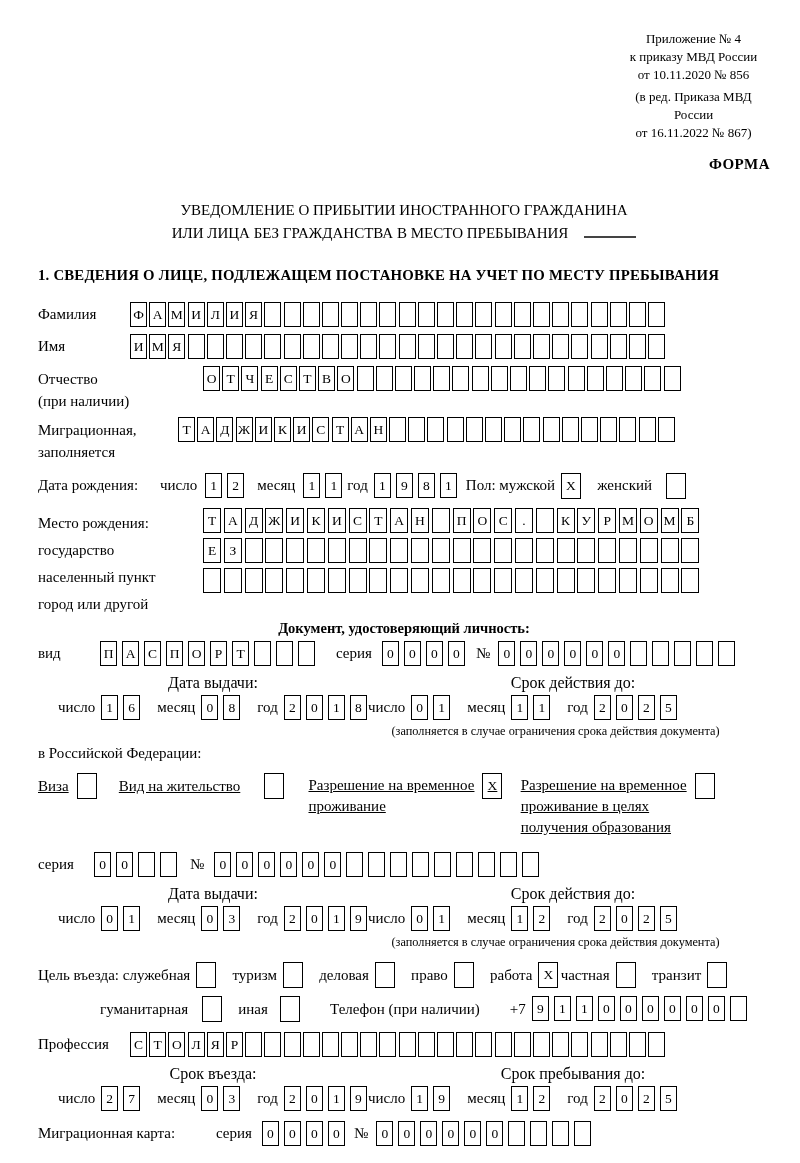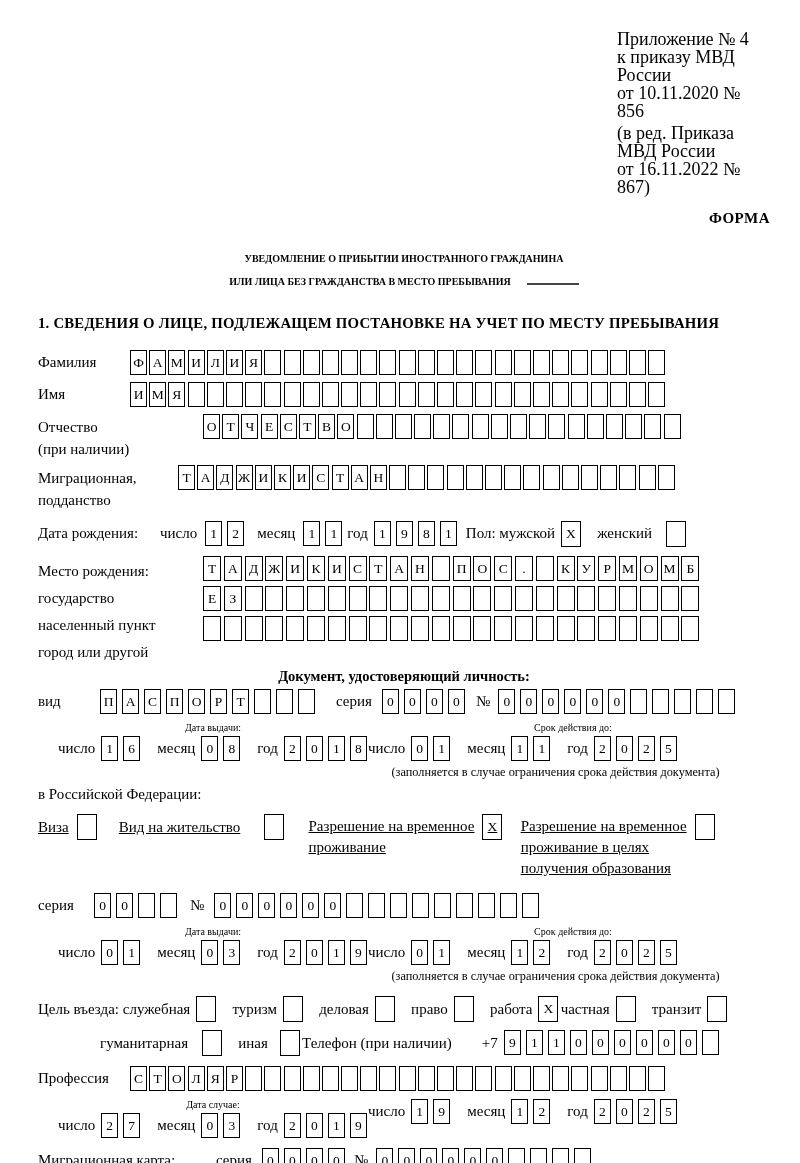--- a/index.html
+++ b/index.html
@@ -4,25 +4,25 @@
 <style>
   * { box-sizing: border-box; margin: 0; padding: 0; }
   html, body { background: #fff; }
   body {
     width: 800px; height: 1163px; overflow: hidden;
     color: #000; font-family: "Liberation Serif", "DejaVu Serif", serif;
     font-size: 15px;
   }
   .page { padding: 30px 30px 0 38px; }
 
-  .hdr { margin-left: 579px; font-size: 18px; line-height: 18px; }
+  .hdr { margin-left: 579px; font-size: 13px; line-height: 18px; text-align: center; }
   .hdr .gap { margin-top: 4px; }
   .forma { text-align: right; font-weight: bold; margin-top: 14px; font-size: 15px; letter-spacing: .5px; }
 
-  .title { text-align: center; font-weight: bold; font-size: 10px; line-height: 23px; margin-top: 20px; }
+  .title { text-align: center; font-weight: normal; font-size: 15px; line-height: 23px; margin-top: 26px; }
   .blank { display: inline-block; width: 52px; border-bottom: 2px solid #444; margin-left: 16px; vertical-align: baseline; }
 
   .sect { font-weight: bold; font-size: 14.8px; margin-top: 22px; letter-spacing: .2px; }
 
   .row { display: flex; align-items: flex-start; margin-top: 7px; }
   .lbl { flex: none; line-height: 25px; }
   .lbl2 { flex: none; line-height: 22px; padding-top: 2px; }
 
   .cells { display: flex; flex: none; }
   .cell {
@@ -35,21 +35,21 @@
   .cb .cell { width: 20px; height: 26px; }
 
   .stack > .cells { margin-top: 0; }
   .stack > .cells + .cells { margin-top: 5px; }
 
   .center-b { text-align: center; font-weight: bold; font-size: 14.5px; margin-top: 8px; }
 
   .dategroup { display: flex; margin-top: 8px; }
   .dcol1 { width: 330px; flex: none; padding-left: 20px; }
   .dcol2 { width: 410px; flex: none; }
-  .dhead { text-align: center; font-size: 10px; margin-bottom: 3px; }
+  .dhead { text-align: center; font-size: 16px; margin-bottom: 3px; }
   .dline { display: flex; align-items: flex-start; }
   .dlbl { line-height: 25px; margin: 0 6px 0 12px; }
   .dline .dlbl:first-child { margin-left: 0; }
   .dnote { font-size: 12.3px; margin-top: 4px; text-align: center; margin-left: -35px; white-space: nowrap; }
 
   .plain { margin-top: 10px; line-height: 24px; }
 
   .vrow { display: flex; align-items: flex-start; margin-top: 8px; text-decoration: underline; }
   .vrow .t { line-height: 26px; margin-right: 8px; }
   .mline { text-align: left; line-height: 21px; margin-right: 8px; padding-top: 2px; }
@@ -178,21 +178,21 @@
         <span class="cell"></span>
         <span class="cell"></span>
         <span class="cell"></span>
         <span class="cell"></span>
       </div>
   </div>
 
   <div class="row" style="margin-top:5px">
     <div class="lbl2" style="width:140px">
       <div>Миграционная,</div>
-      <div>подданство</div>
+      <div>заполняется</div>
     </div>
     <div class="cells">
         <span class="cell">Т</span>
         <span class="cell">А</span>
         <span class="cell">Д</span>
         <span class="cell">Ж</span>
         <span class="cell">И</span>
         <span class="cell">К</span>
         <span class="cell">И</span>
         <span class="cell">С</span>
@@ -559,21 +559,21 @@
 
   <div class="prow" style="margin-top:8px">
     <span class="t" style="margin-left:62px">гуманитарная</span>
     <span class="cells cb" style="margin-left:8px">
         <span class="cell"></span>
       </span>
     <span class="t g">иная</span>
     <span class="cells cb" style="margin-left:6px">
         <span class="cell"></span>
       </span>
-    <span class="t" style="">Телефон (при наличии)</span>
+    <span class="t" style="margin-left:28px">Телефон (при наличии)</span>
     <span class="t" style="margin-left:24px">+7</span>
     <span class="cells sp">
         <span class="cell">9</span>
         <span class="cell">1</span>
         <span class="cell">1</span>
         <span class="cell">0</span>
         <span class="cell">0</span>
         <span class="cell">0</span>
         <span class="cell">0</span>
         <span class="cell">0</span>
@@ -611,21 +611,21 @@
         <span class="cell"></span>
         <span class="cell"></span>
         <span class="cell"></span>
         <span class="cell"></span>
         <span class="cell"></span>
       </div>
   </div>
 
   <div class="dategroup">
     <div class="dcol1">
-      <div class="dhead">Дата случае:</div>
+      <div class="dhead">Срок въезда:</div>
       <div class="dline">
         <span class="dlbl">число</span>
         <span class="cells sp">
             <span class="cell">2</span>
             <span class="cell">7</span>
           </span>
         <span class="dlbl">месяц</span>
         <span class="cells sp">
             <span class="cell">0</span>
             <span class="cell">3</span>
@@ -633,20 +633,21 @@
         <span class="dlbl">год</span>
         <span class="cells sp">
             <span class="cell">2</span>
             <span class="cell">0</span>
             <span class="cell">1</span>
             <span class="cell">9</span>
           </span>
       </div>
     </div>
     <div class="dcol2">
+      <div class="dhead">Срок пребывания до:</div>
       <div class="dline">
         <span class="dlbl">число</span>
         <span class="cells sp">
             <span class="cell">1</span>
             <span class="cell">9</span>
           </span>
         <span class="dlbl">месяц</span>
         <span class="cells sp">
             <span class="cell">1</span>
             <span class="cell">2</span>

